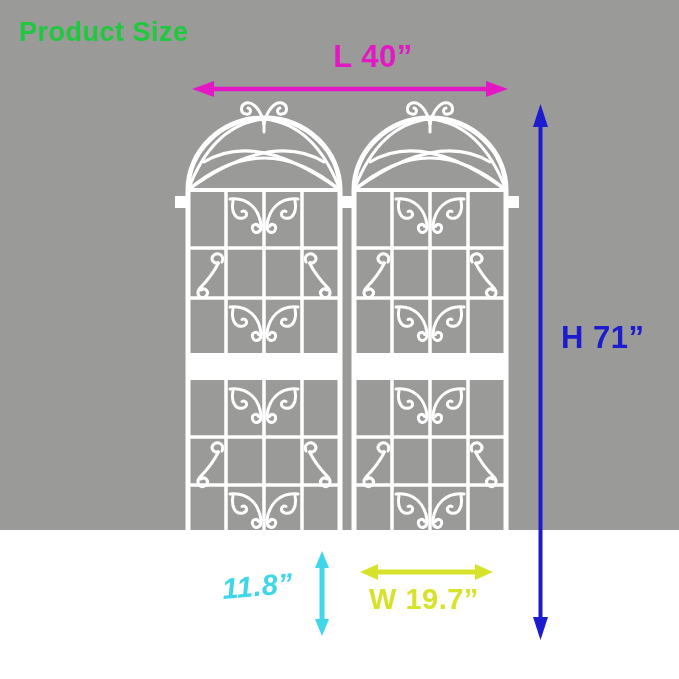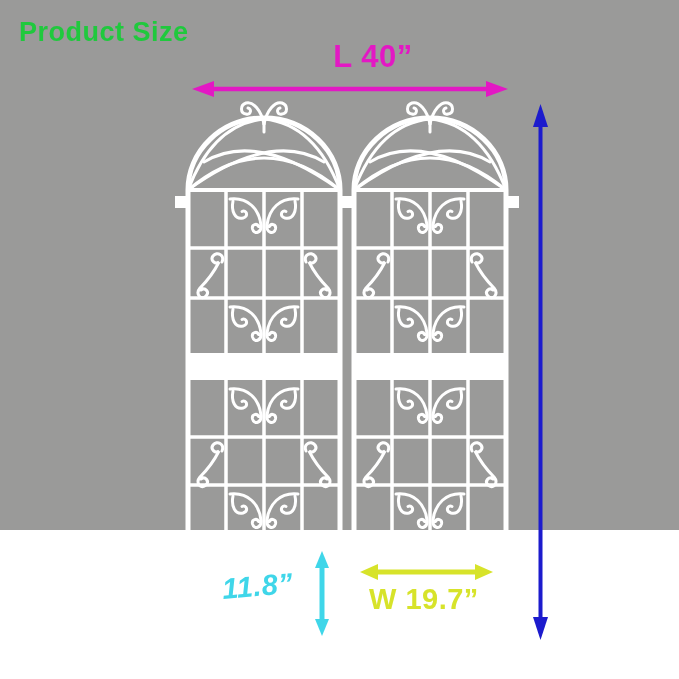--- a/index.html
+++ b/index.html
@@ -176,16 +176,17 @@
 
     <g class="dim-yellow">
       <line x1="376" y1="572" x2="477" y2="572"></line>
       <polygon points="360,572 378,564 378,580"></polygon>
       <polygon points="493,572 475,564 475,580"></polygon>
     </g>
   </svg>
 
   <div class="label page-title">Product Size</div>
   <div class="label length-label">L 40”</div>
+  <div class="label height-label">H 71”</div>
   <div class="label stake-label">11.8”</div>
   <div class="label width-label">W 19.7”</div>
 
 </div>
 
 </body></html>

